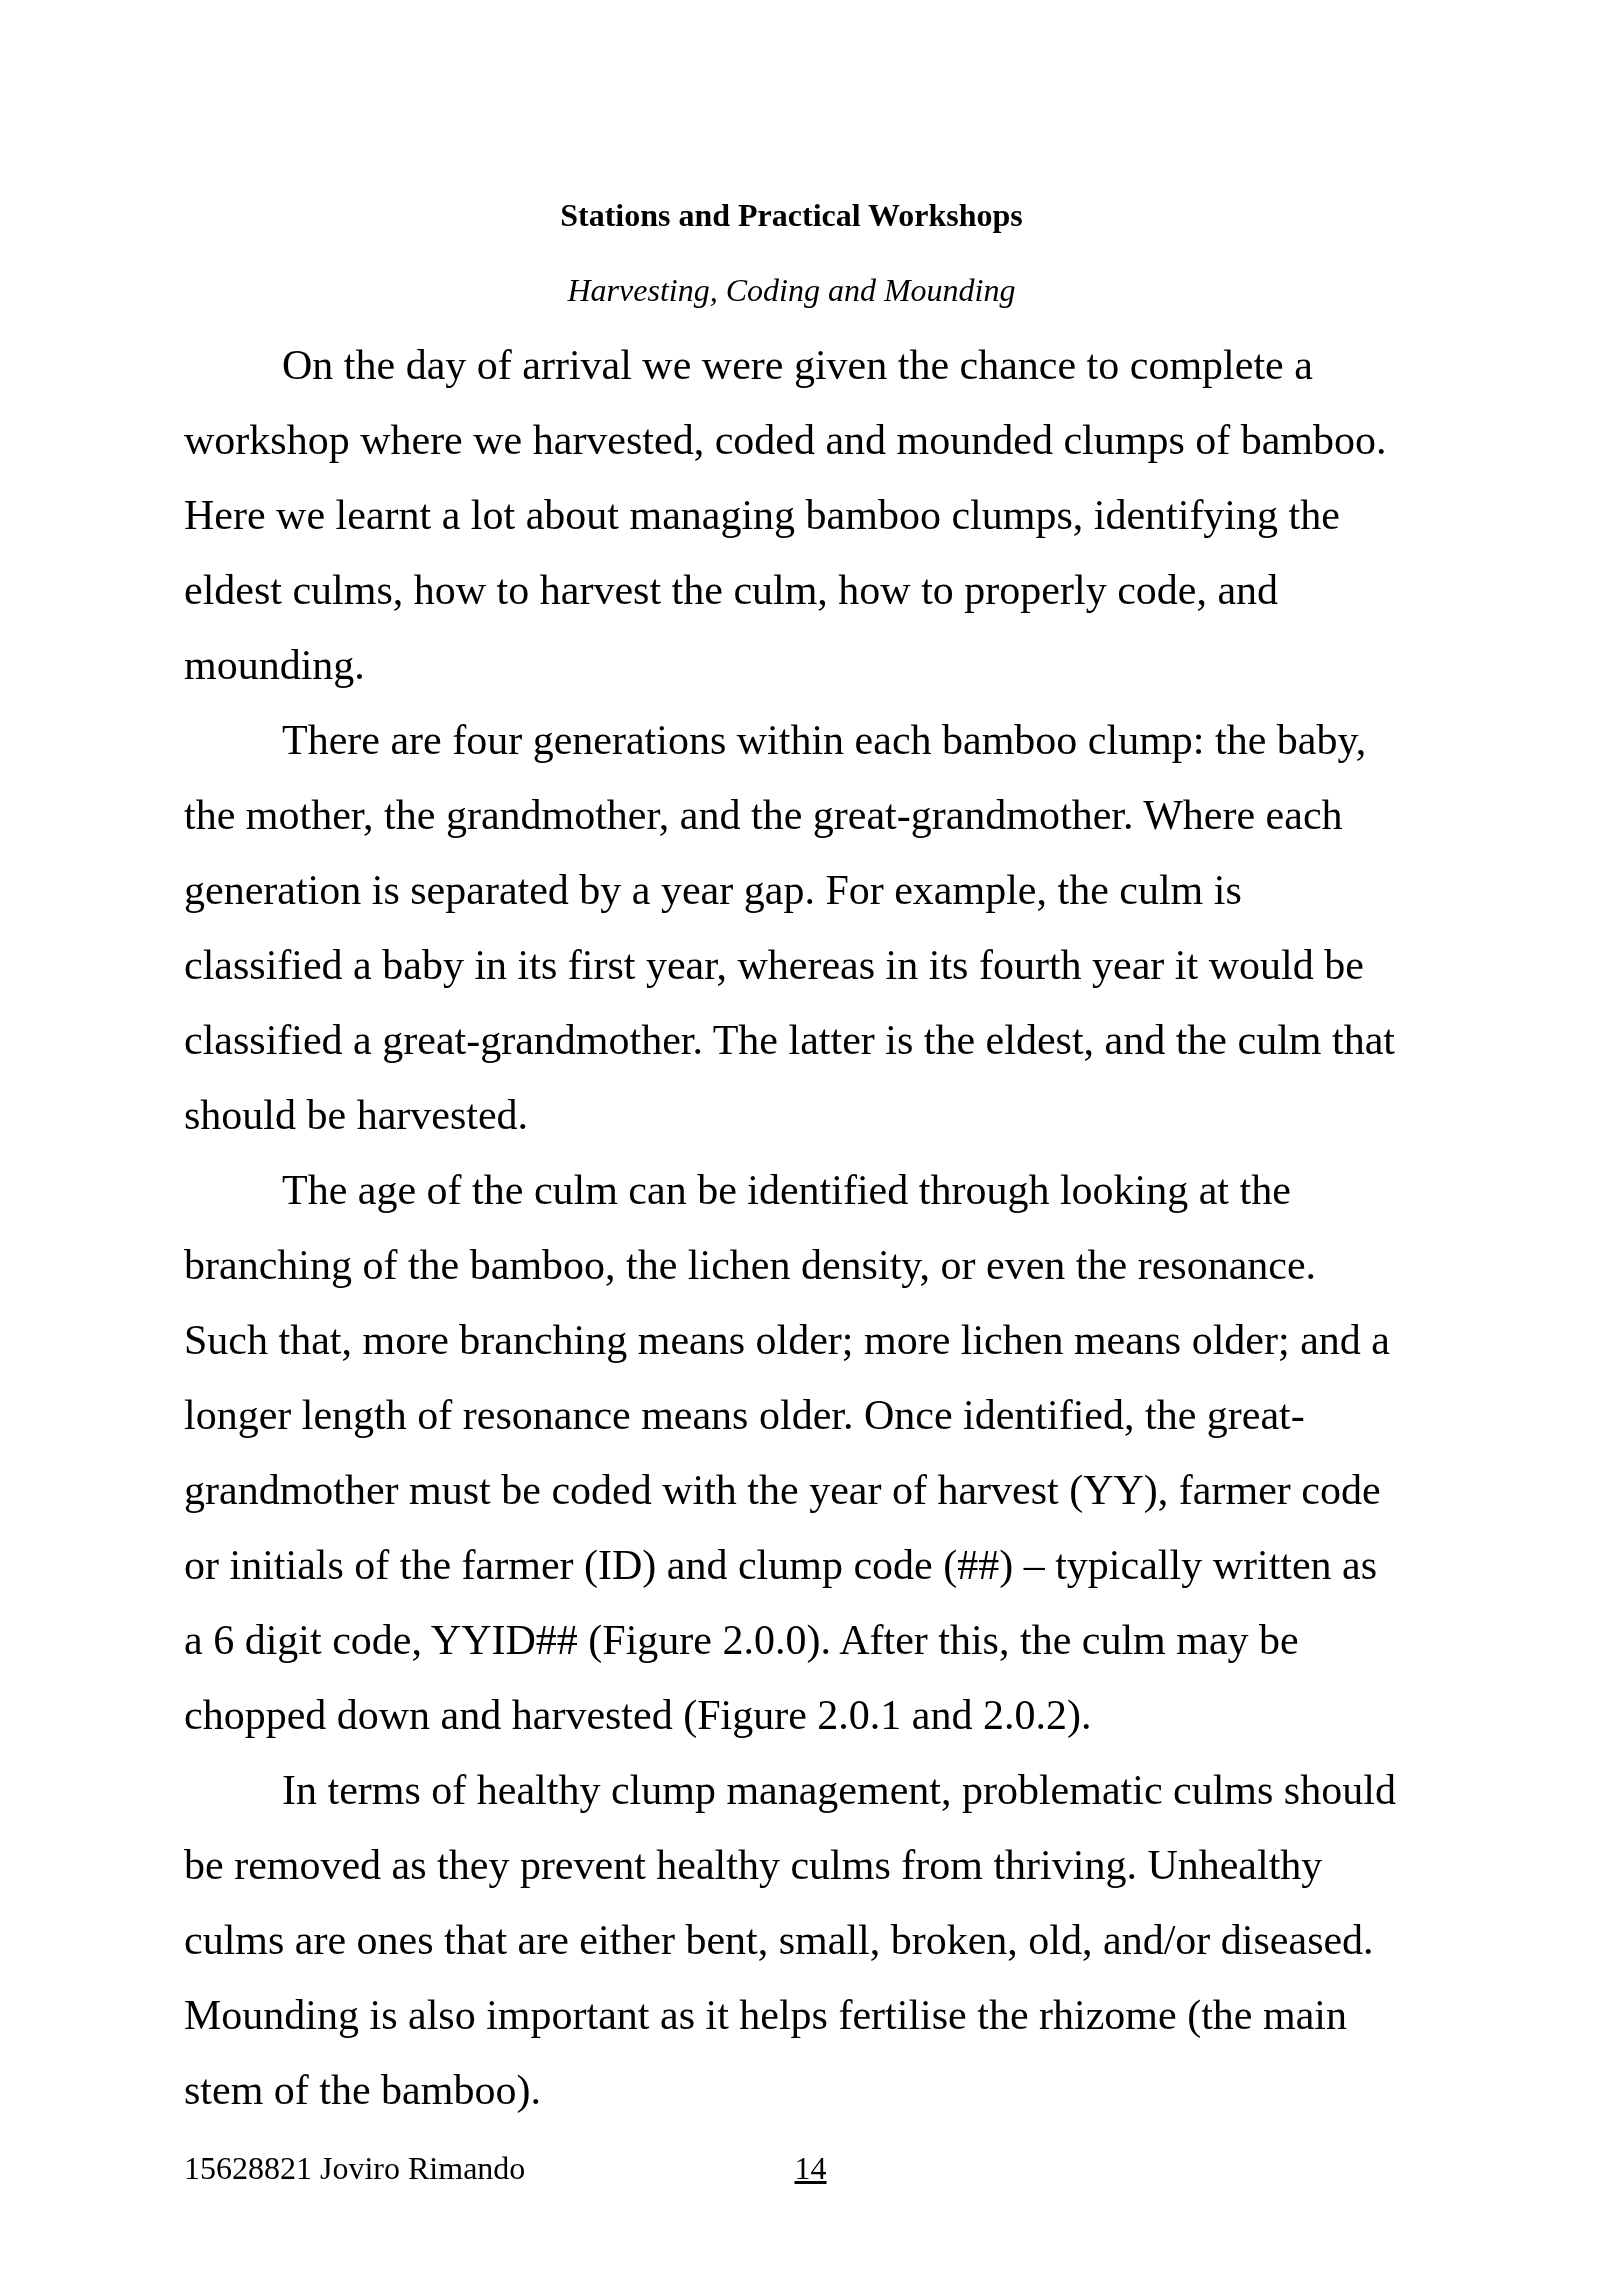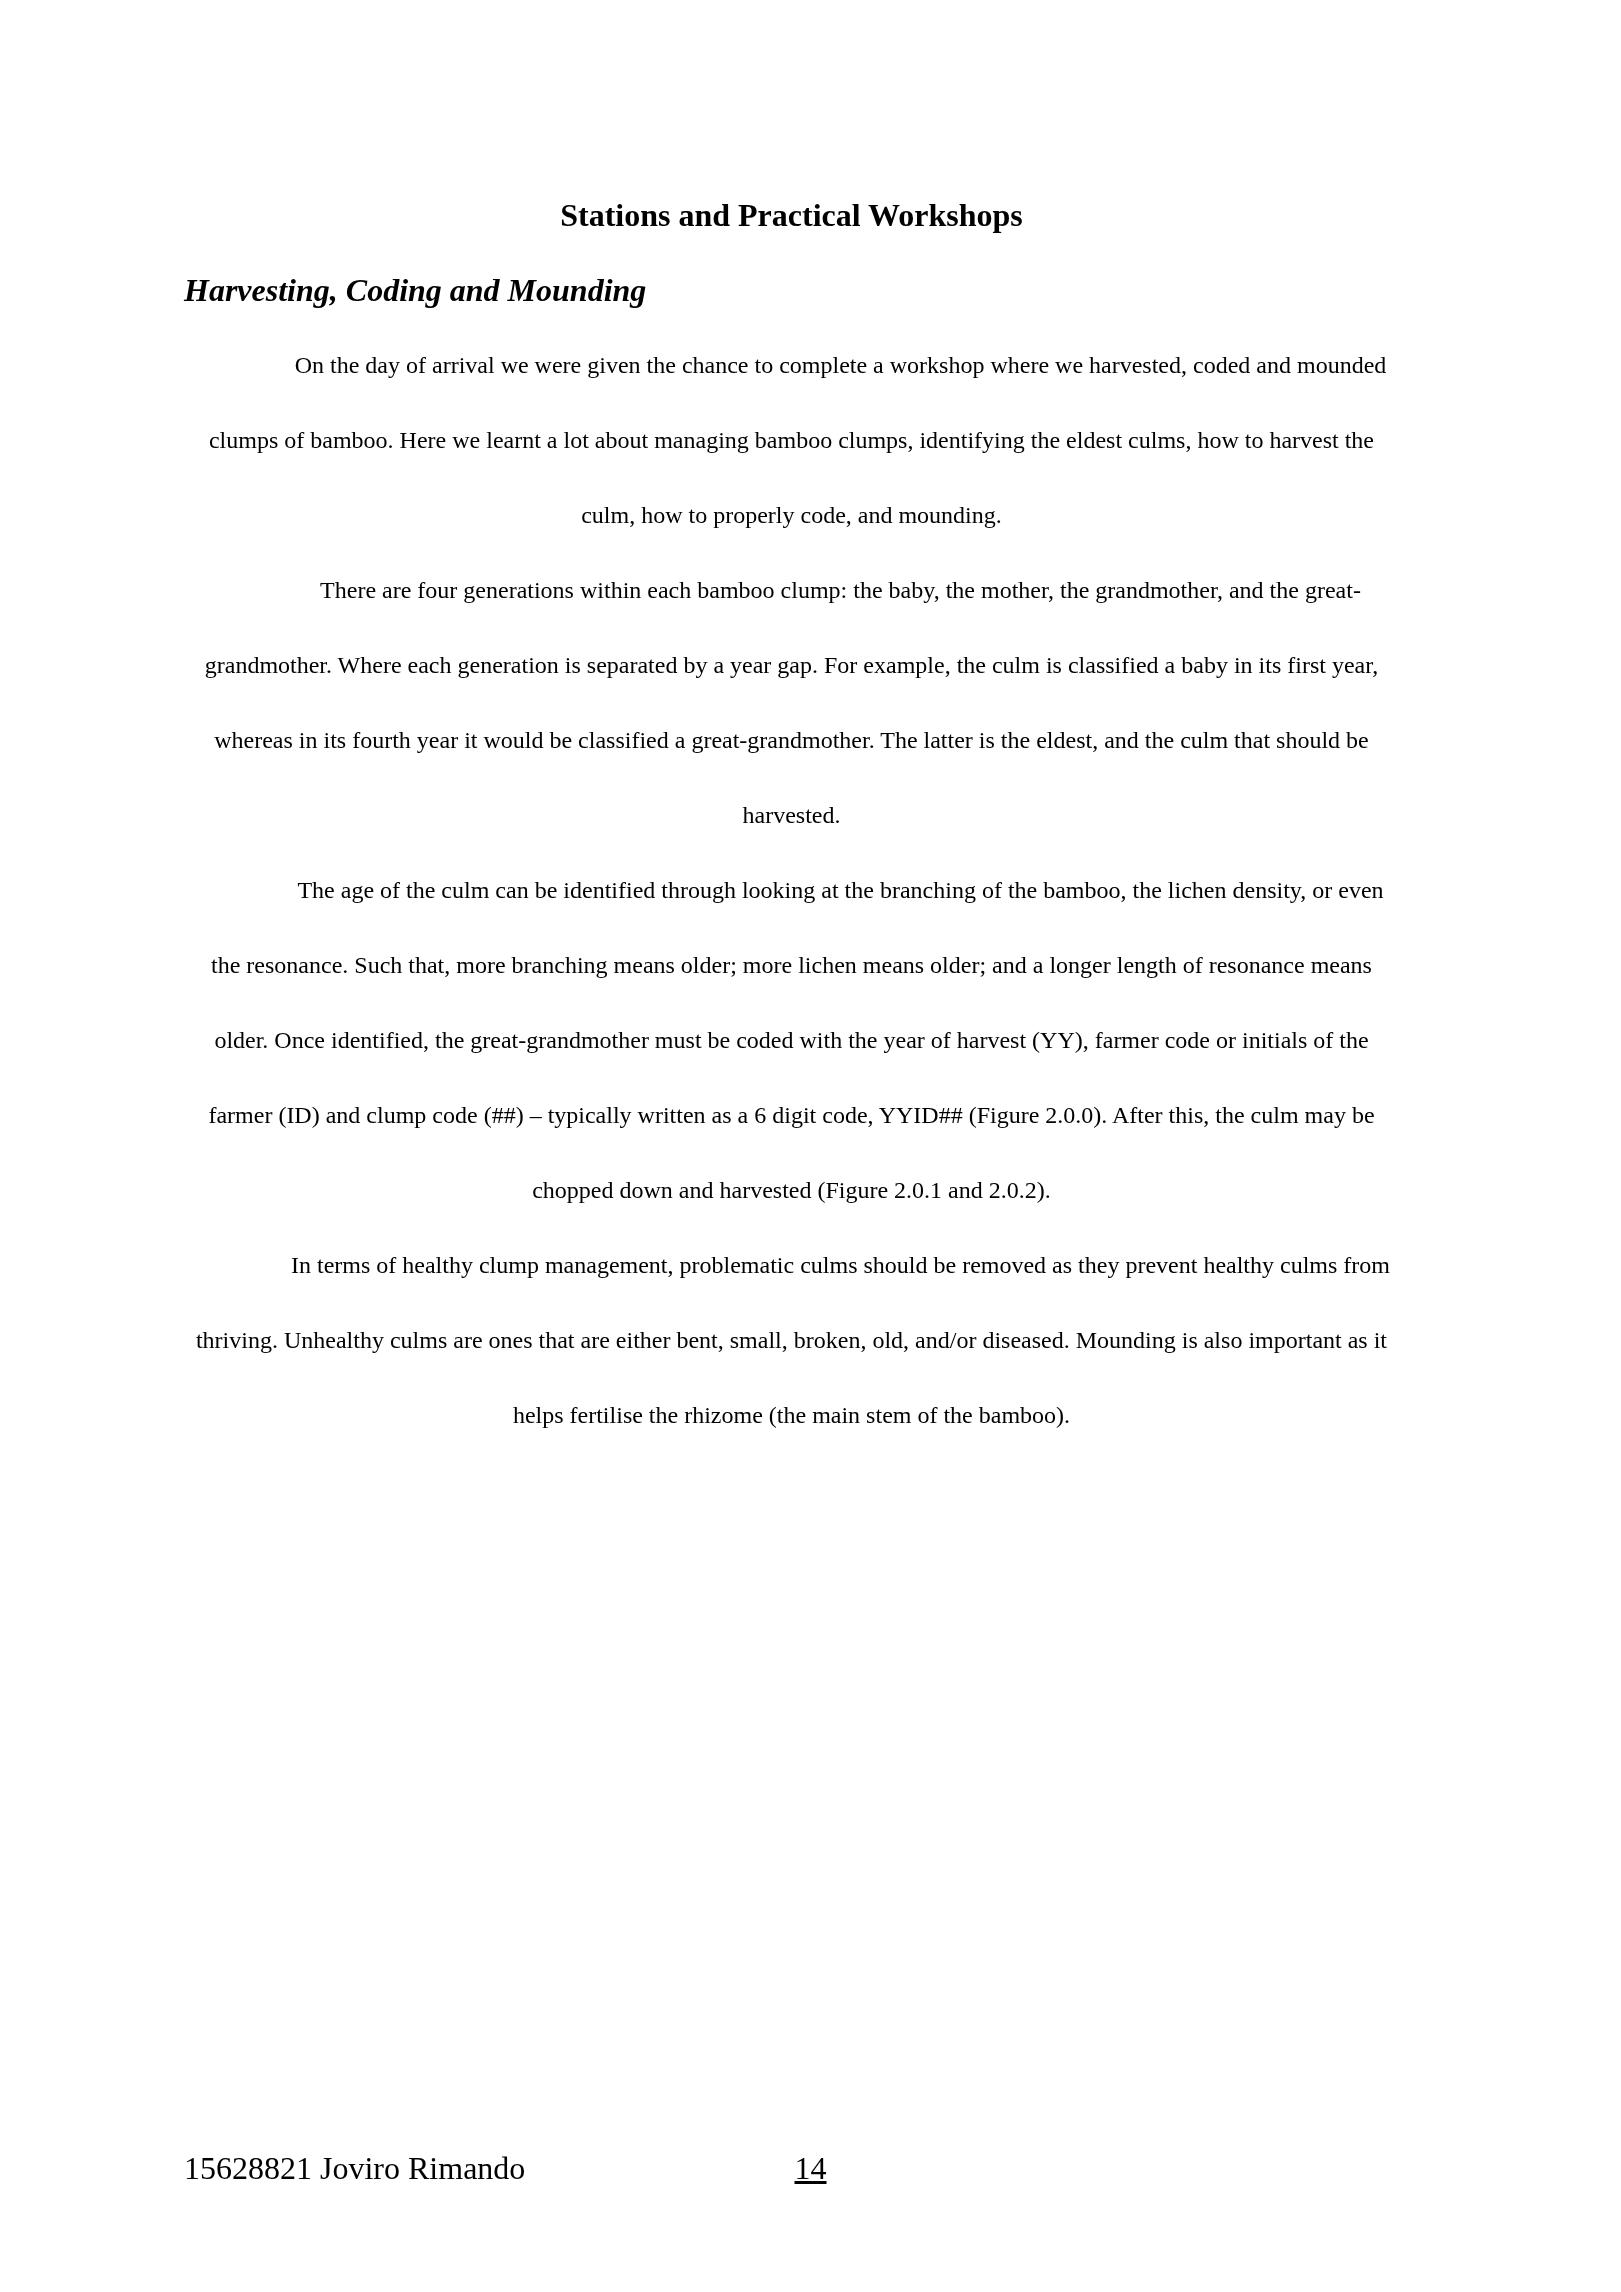--- a/index.html
+++ b/index.html
@@ -30,33 +30,33 @@
     width: 1215px;
   }
   .doc-title {
     text-align: center;
     font-weight: bold;
     font-size: 32px;
     line-height: 75px;
     margin: 0;
   }
   .doc-subtitle {
-    text-align: left;
-    font-weight: bold;
+    text-align: center;
+    font-weight: normal;
     font-style: italic;
     font-size: 32px;
     line-height: 75px;
     margin: 0;
   }
   p.body-par {
-    font-size: 24px;
+    font-size: 42px;
     line-height: 75px;
     text-indent: 98px;
     margin: 0;
-    text-align: center;
+    text-align: left;
   }
   .footer-left {
     position: absolute;
     left: 184px;
     top: 2149px;
     font-size: 32px;
     line-height: 39px;
   }
   .footer-page {
     position: absolute;

